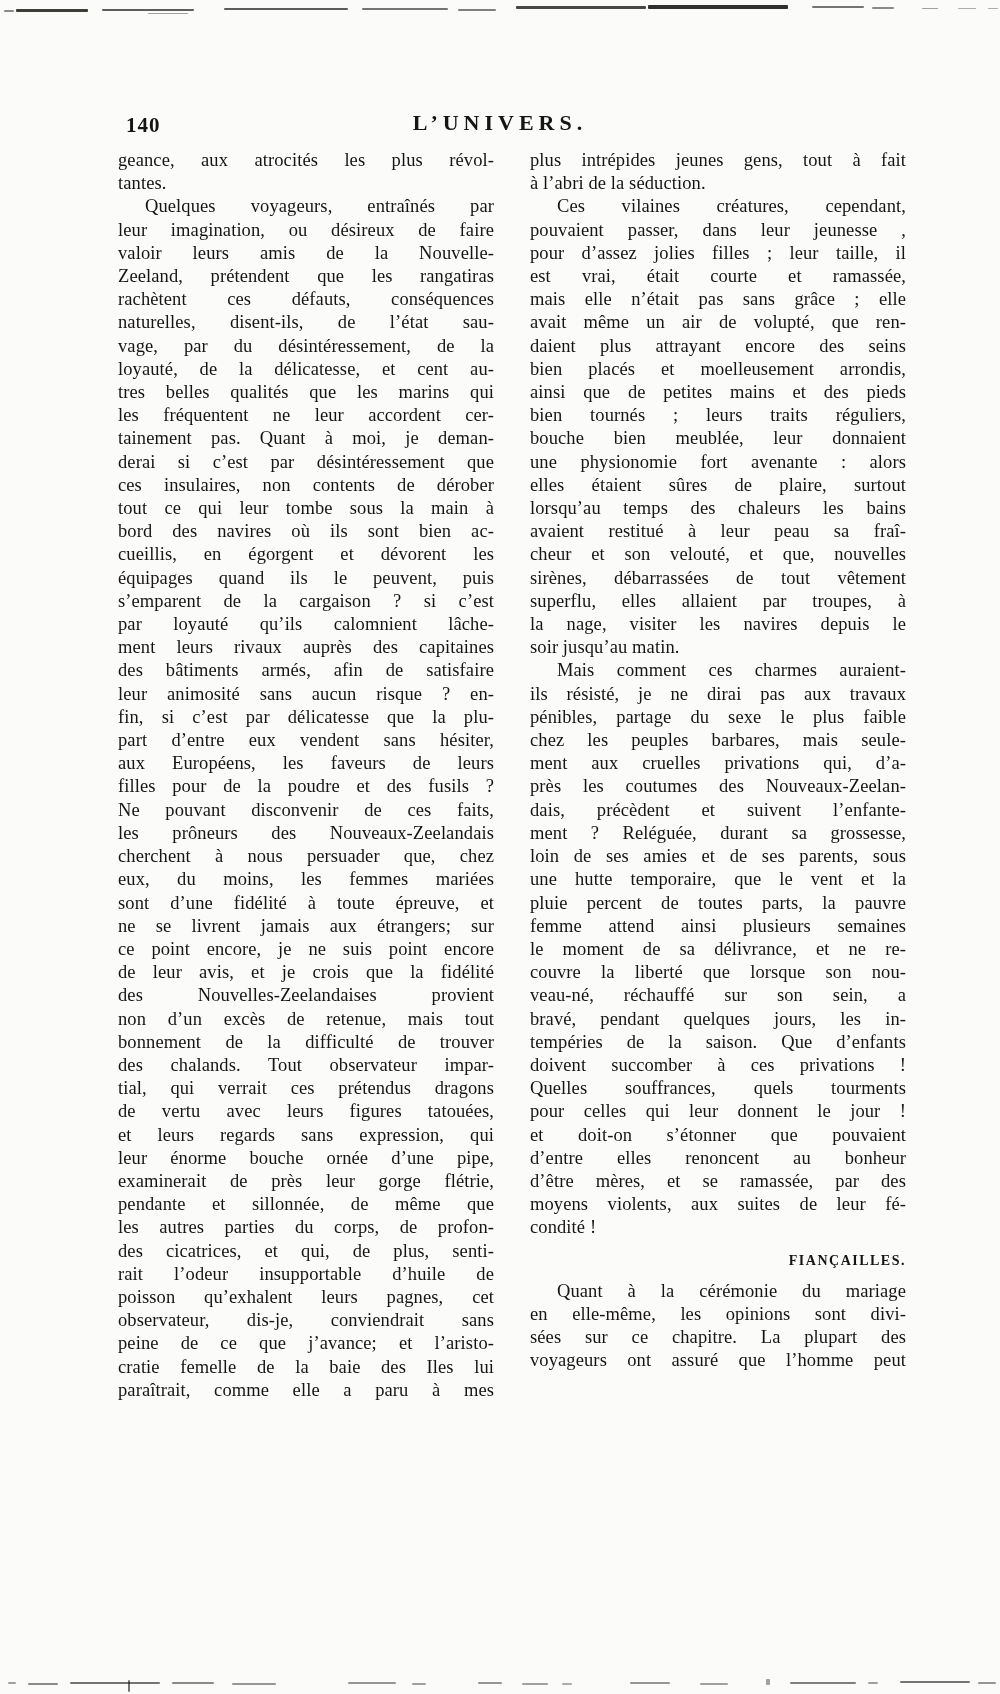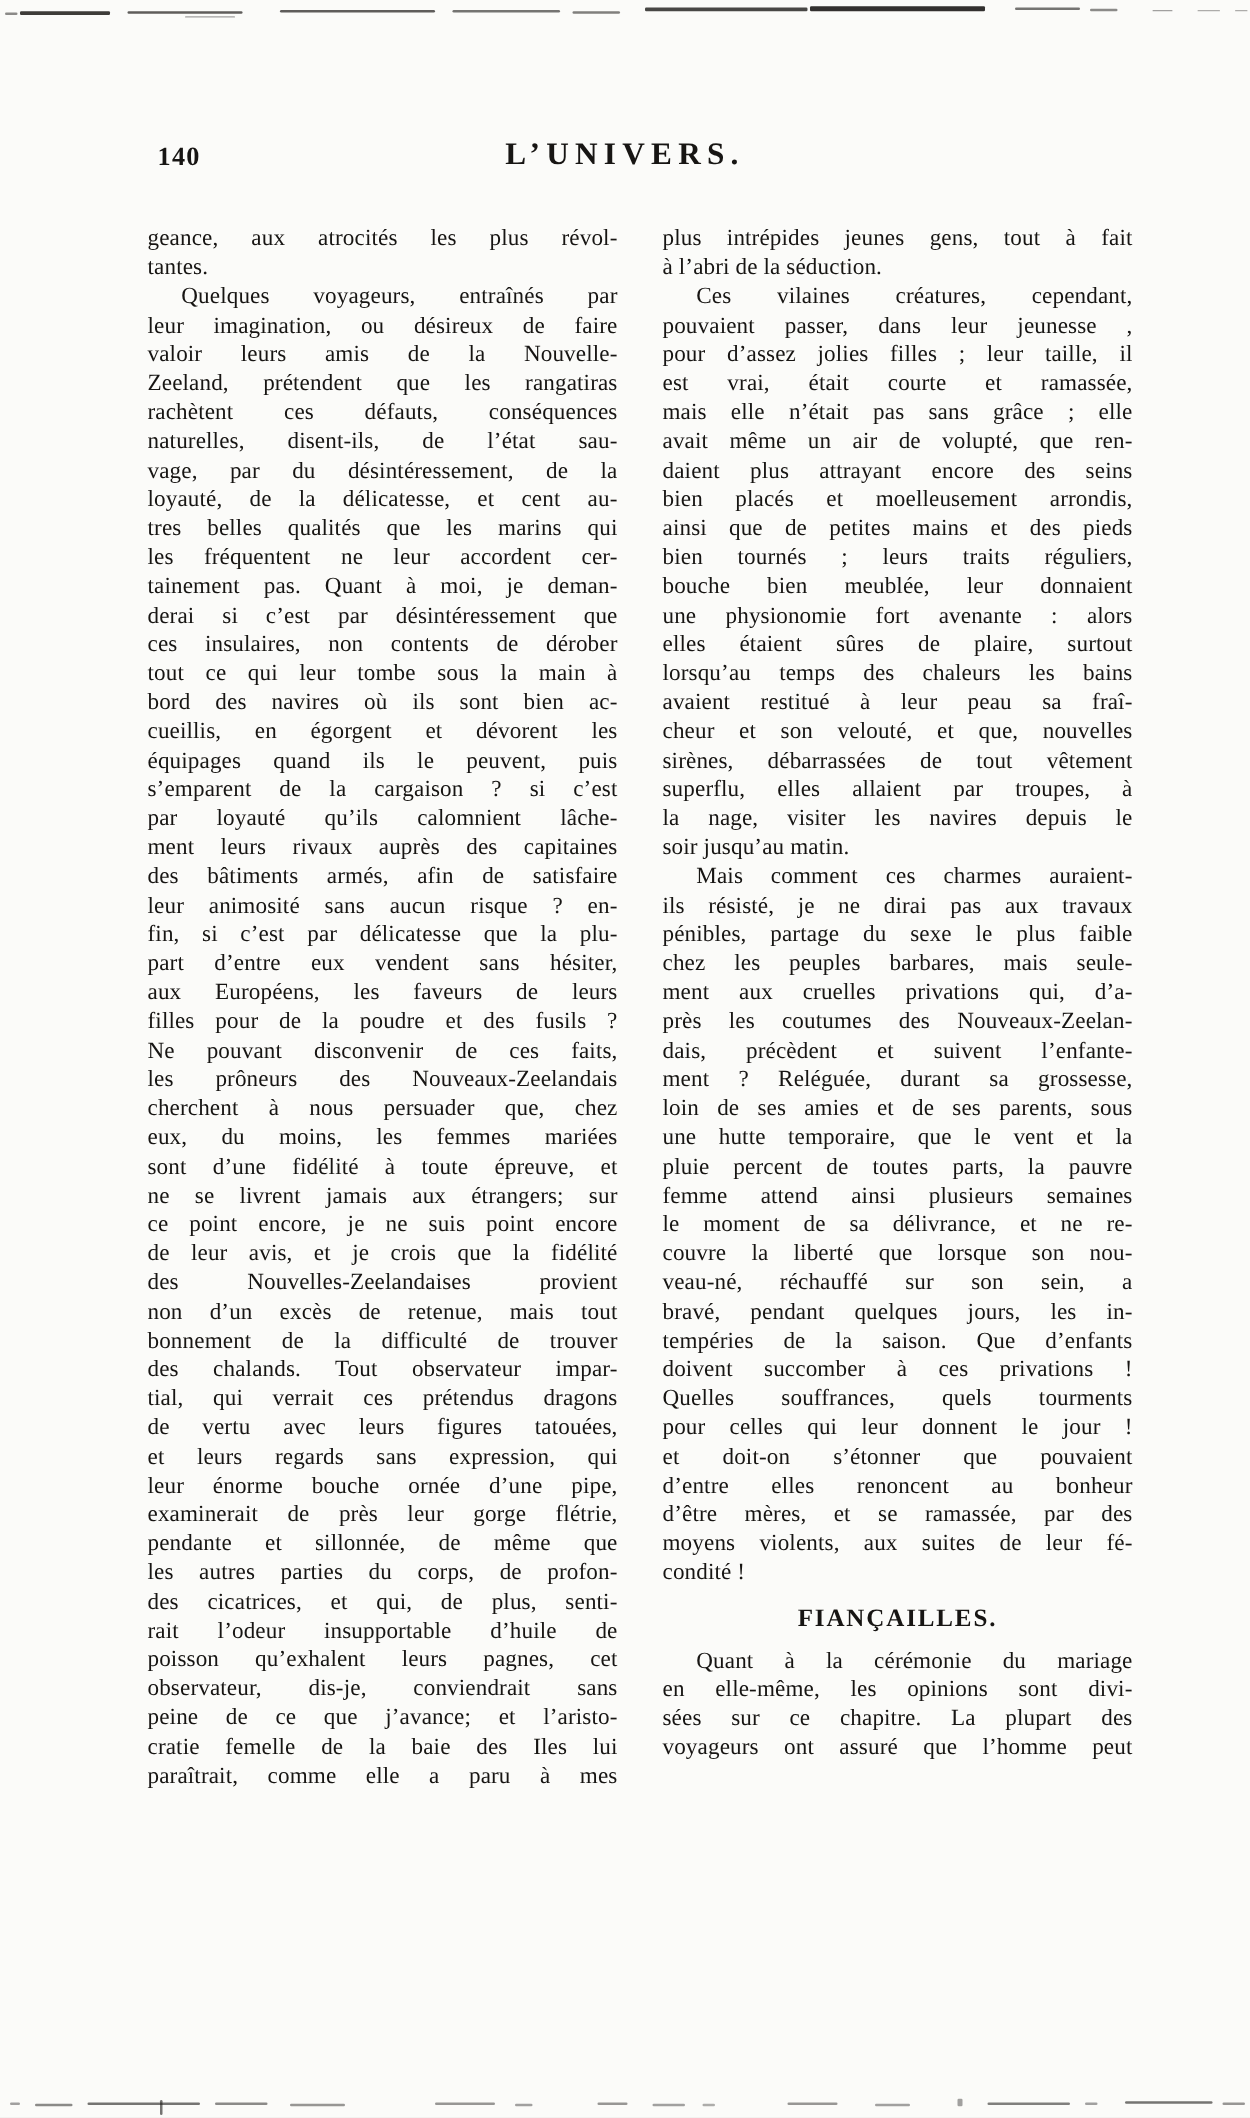--- a/index.html
+++ b/index.html
@@ -18,45 +18,45 @@
 
   
   .header { position: absolute; top: 110px; left: 0; width: 1000px; height: 30px; }
   .pagenum {
     position: absolute; left: 126px; top: 3px;
     font-size: 21px; font-weight: 700; letter-spacing: 1px;
   }
   .running-title {
     position: absolute; left: 0; top: 0; width: 100%;
     text-align: center;
-    font-size: 25px; font-weight: 700; letter-spacing: 5px;
+    font-size: 22px; font-weight: 700; letter-spacing: 5px;
   }
 
   
   .columns {
     position: absolute; top: 149px; left: 118px;
     width: 788px;
-    display: flex; gap: 36px; margin-top: 31px;
+    display: flex; gap: 36px;
   }
   .col { width: 385px; }
 
   .line {
     font-size: 18.5px;
     line-height: 23.2px;
     text-align: justify;
     text-align-last: justify;
     white-space: normal;
     letter-spacing: 0.1px;
   }
   .line.end { text-align-last: left; }
   .line.ind { text-indent: 27px; }
 
   .heading {
-    text-align: center;
-    font-size: 20px;
+    text-align: right;
+    font-size: 14px;
     font-weight: 700;
     letter-spacing: 1.5px;
     margin: 13px 0 11px 0;
   }
 
   
   .artifact-seg {
     position: absolute;
     background: #1c1a18;
     border-radius: 1px;

